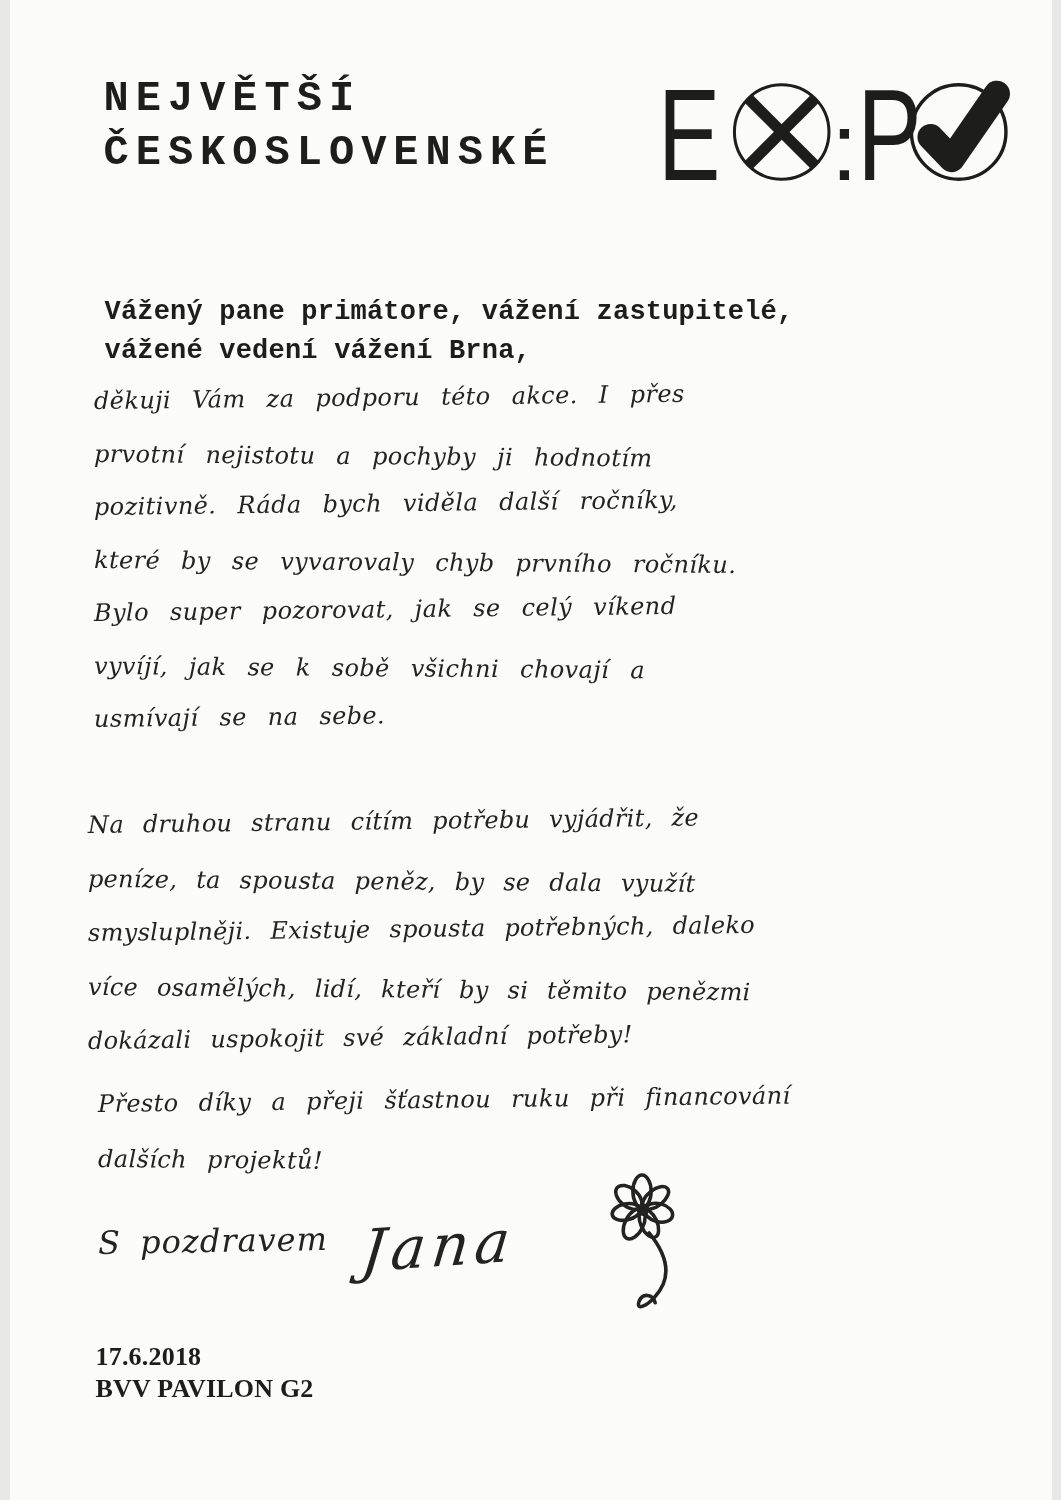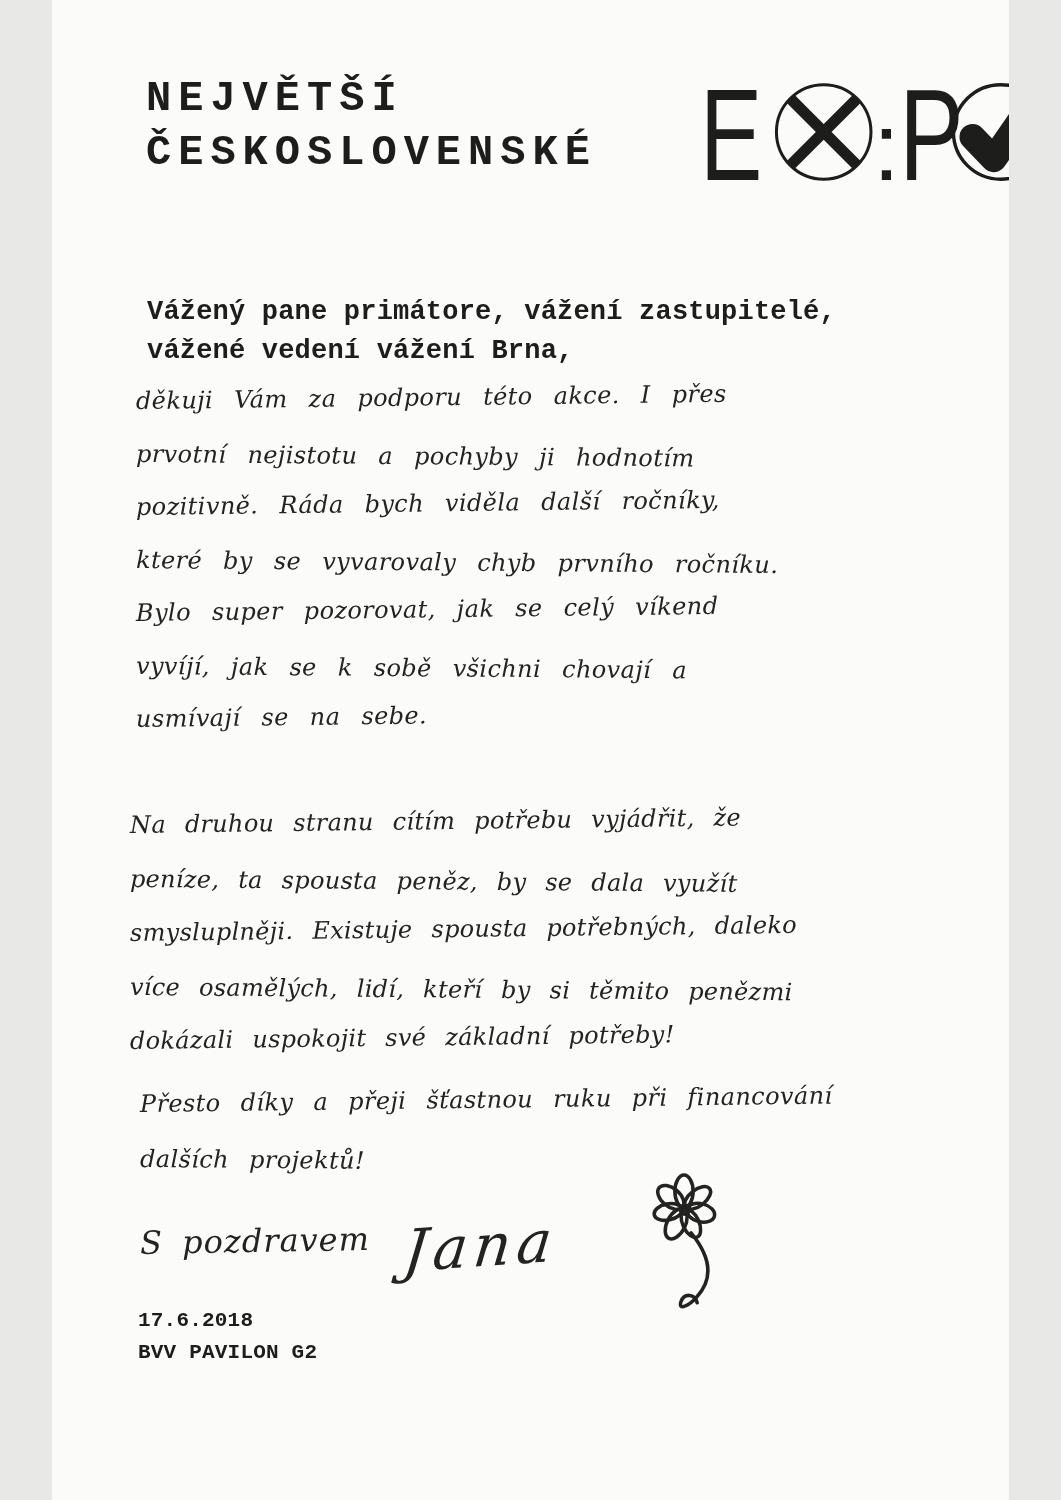--- a/index.html
+++ b/index.html
@@ -1,18 +1,18 @@
 <!DOCTYPE html>
 <html><head>
 <meta charset="utf-8">
 <style>
   html,body { margin:0; padding:0; background:#e8e8e6; }
   .page {
     position:relative;
-    width:957px; height:1500px;
+    width:1042px; height:1500px;
     margin:0 auto;
     background:#fbfbf9;
     color:#1d1d1b;
     font-family:"Liberation Mono","DejaVu Sans Mono",monospace;
     overflow:hidden;
   }
 
   
   .title {
     position:absolute; left:94px; top:72px;
@@ -27,23 +27,23 @@
     fill:#1d1d1b;
   }
 
   
   .salutation {
     position:absolute; left:95px; top:293px;
     font-size:27px; font-weight:600; line-height:39px;
     letter-spacing:0.2px; white-space:nowrap;
   }
   .footer {
-    position:absolute; left:86px; top:1305px;
-    font-size:21px; font-weight:600; line-height:32px;
-    letter-spacing:0.2px; white-space:nowrap;
+    position:absolute; left:86px; top:1341px;
+    font-size:26px; font-weight:600; line-height:32px;
+    letter-spacing:0.2px; white-space:nowrap;font-family:Liberation Serif, serif;
   }
 
   
   .hand {
     font-family:"DejaVu Serif","Liberation Serif",serif;
     font-style:italic; color:#232321;
   }
   .para { position:absolute; white-space:nowrap; font-size:24px; }
   .para > div { transform-origin:left center; }
   .para > div:nth-child(odd)  { transform:rotate(-0.7deg); }

